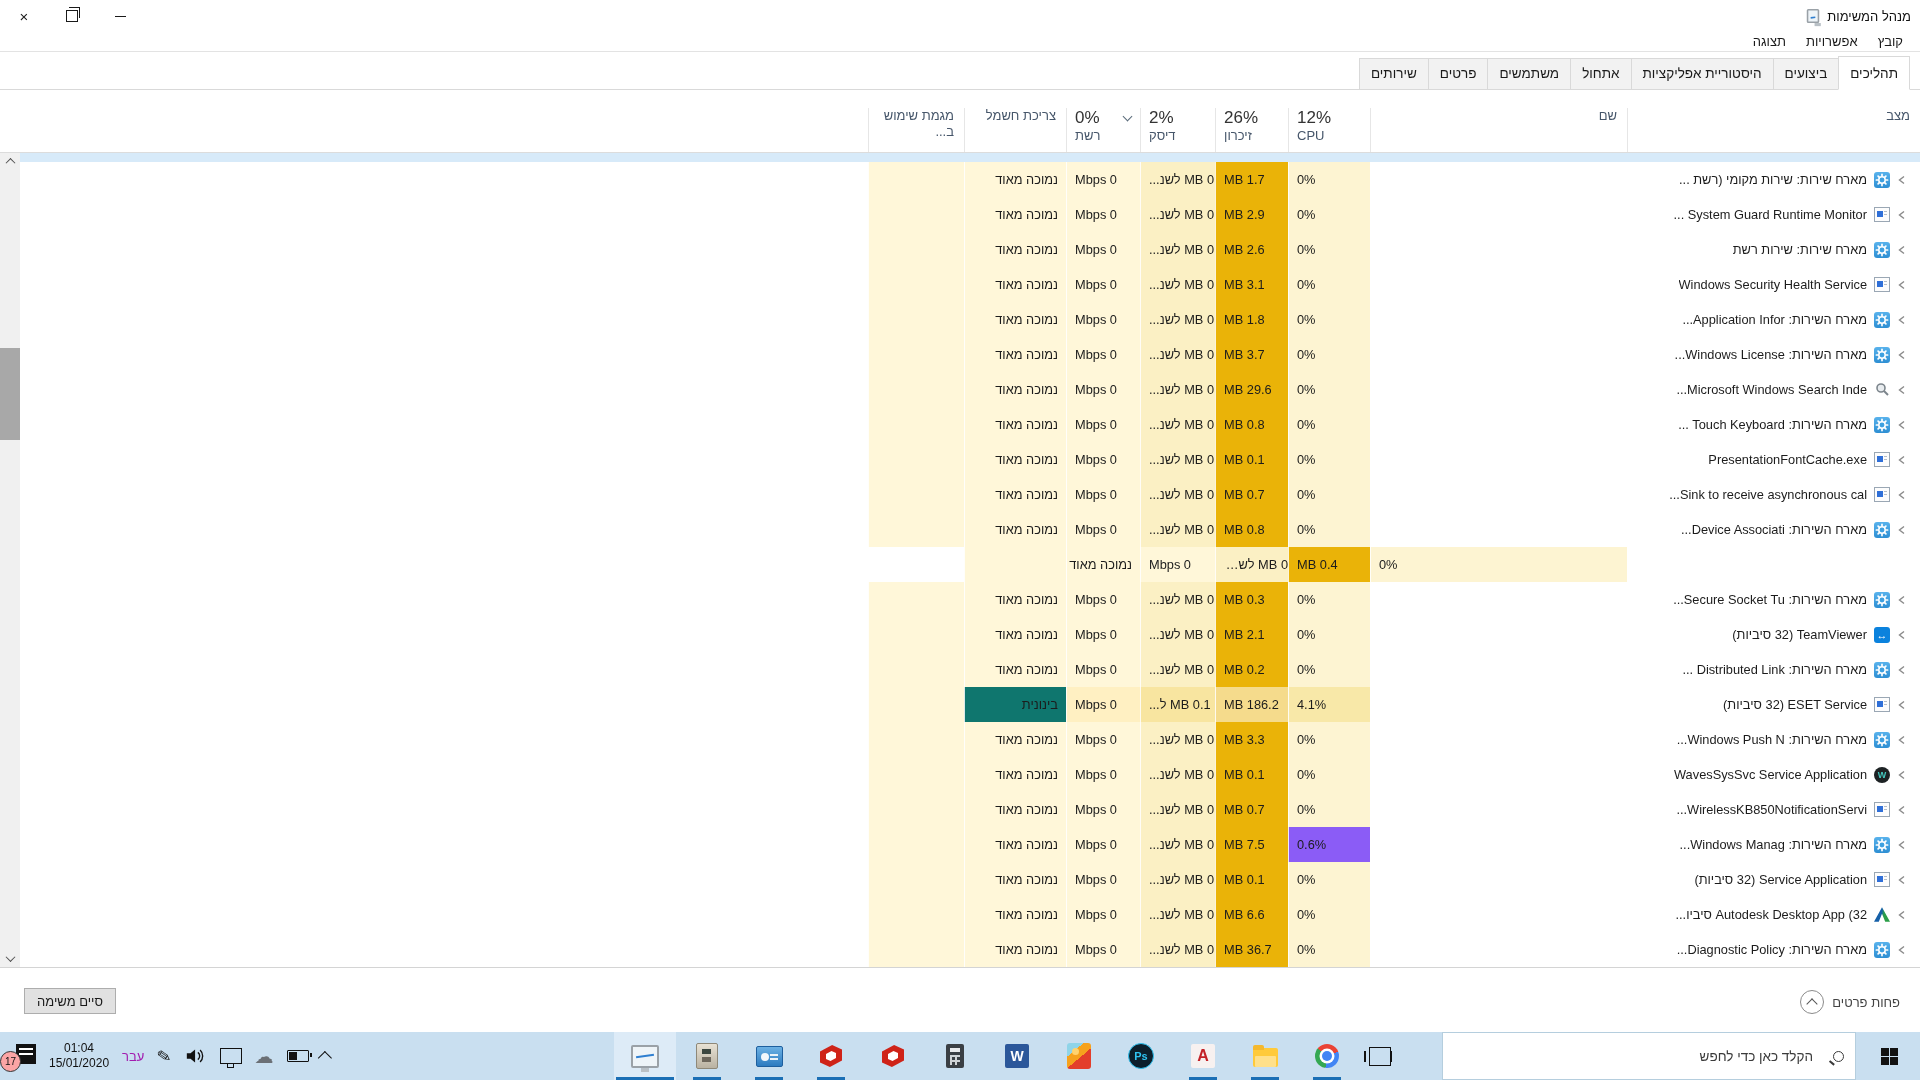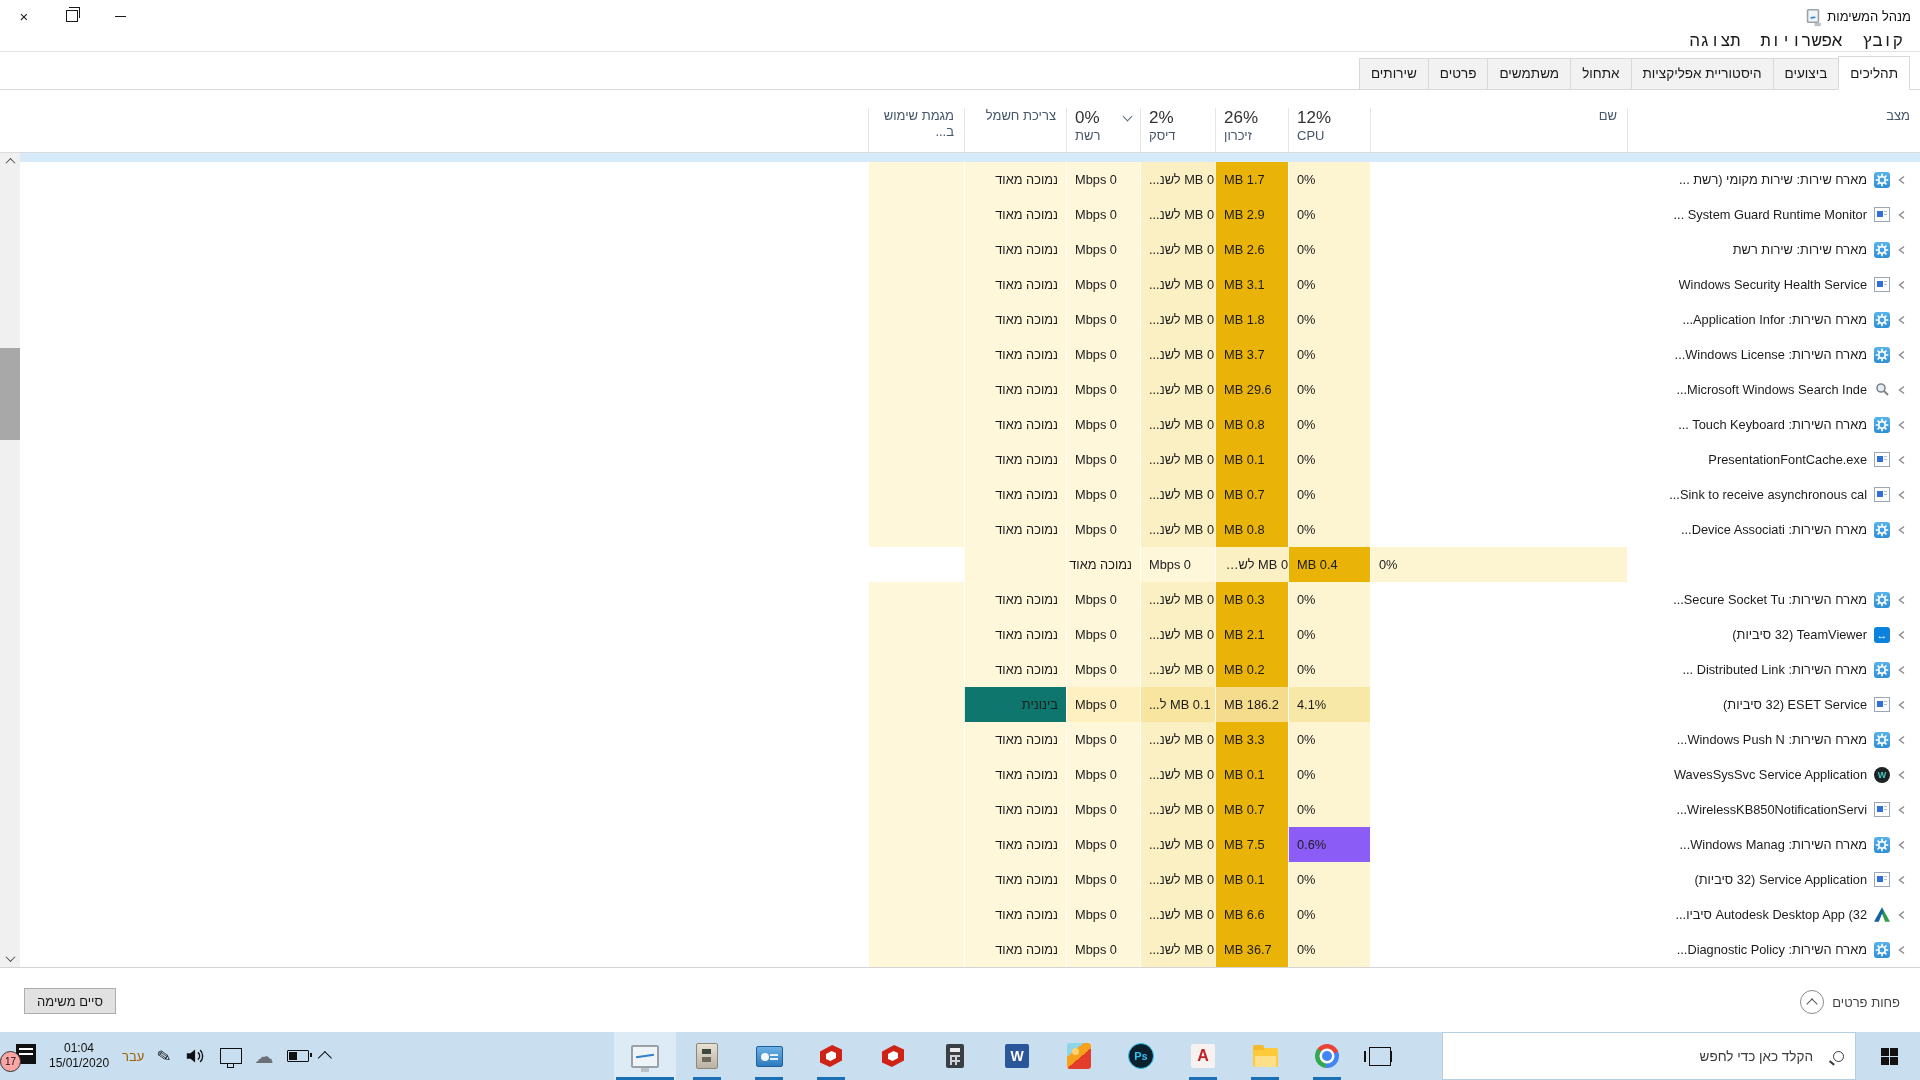--- a/index.html
+++ b/index.html
@@ -10,21 +10,21 @@
   #titlebar{position:absolute;top:0;left:0;right:0;height:32px;background:#fff;}
   #title{position:absolute;top:0;right:0;height:32px;display:flex;align-items:center;gap:6px;padding-right:9px;direction:rtl;}
   #title .t-text{font-size:13px;color:#111;}
   .win-controls{position:absolute;left:0;top:0;height:32px;display:flex;direction:ltr;}
   .win-btn{width:48px;height:32px;display:flex;align-items:center;justify-content:center;color:#1a1a1a;font-size:15px;cursor:default;}
   .glyph-restore{width:10px;height:10px;border:1px solid #1a1a1a;position:relative;background:#fff;}
   .glyph-restore::before{content:"";position:absolute;left:2px;top:-4px;width:10px;height:10px;border:1px solid #1a1a1a;border-left:none;border-bottom:none;}
   .glyph-min{width:11px;height:0;border-top:1px solid #1a1a1a;}
   
   #menubar{position:absolute;top:32px;left:0;right:0;height:19px;border-bottom:1px solid #e3e3e3;display:flex;direction:rtl;align-items:center;padding-right:8px;gap:2px;}
-  .menu-item{font-size:17px;color:#1a1a1a;padding:0 9px;line-height:19px;font-family:Liberation Mono, monospace;}
+  .menu-item{font-size:13px;color:#1a1a1a;padding:0 9px;line-height:19px;}
   
   #tabstrip{position:absolute;top:52px;left:0;right:0;height:37px;border-bottom:1px solid #d9d9d9;display:flex;direction:rtl;align-items:flex-end;padding-right:10px;}
   .tab{font-size:13.5px;color:#1a1a1a;background:#f2f2f2;border:1px solid #d9d9d9;border-bottom:none;padding:7px 11px 8px 11px;margin-left:-1px;position:relative;}
   .tab.active{background:#fff;z-index:3;padding-top:9px;margin-bottom:-1px;border-bottom:1px solid #fff;}
   
   #headers{position:absolute;top:108px;left:0;right:0;height:44px;display:grid;direction:rtl;
     grid-template-columns:293px 257px 82px 73px 75px 74px 102px 96px 1fr;border-bottom:1px solid #dcdcdc;}
   .hcell{position:relative;border-left:1px solid #e6e6e6;display:flex;flex-direction:column;padding-bottom:5px;}
   .hcell:last-child{border-left:none;}
   .h-val{font-size:17px;color:#333;line-height:20px;}
@@ -88,21 +88,21 @@
   #tray{position:absolute;left:6px;top:0;height:48px;display:flex;align-items:center;gap:13px;}
   .tray-ic{display:flex;align-items:center;justify-content:center;color:#111;}
   #notif{position:relative;width:30px;height:24px;}
   #notif .nbox{position:absolute;right:0;top:0;width:20px;height:20px;background:#111;
     box-shadow:inset 0 -4px 0 #111;}
   #notif .nbox::before{content:"";position:absolute;left:3px;top:4px;right:3px;height:10px;
     background:repeating-linear-gradient(#fff 0 2px,#111 2px 5px);}
   #badge{position:absolute;left:-6px;bottom:-4px;width:19px;height:19px;border-radius:50%;border:1.4px solid #333;
     background:#fca5a5;font-size:10px;color:#111;display:flex;align-items:center;justify-content:center;}
   #clock{font-size:12px;color:#111;text-align:center;line-height:15px;}
-  #lang{font-size:13px;color:#a16207;}
+  #lang{font-size:13px;color:#a21caf;}
   .pen{font-size:17px;transform:rotate(-10deg);}
   .monitor-ic{width:20px;height:14px;border:1.6px solid #111;position:relative;background:transparent;}
   .monitor-ic::after{content:"";position:absolute;left:6px;bottom:-5px;width:5px;height:3px;border-bottom:1.6px solid #111;border-left:1.6px solid #111;border-right:1.6px solid #111;}
   .cloud{font-size:19px;color:#6b7076;}
   .batt{width:20px;height:10px;border:1.5px solid #111;border-radius:1px;position:relative;}
   .batt::after{content:"";position:absolute;right:-4px;top:2px;width:2px;height:4px;background:#111;}
   .batt::before{content:"";position:absolute;left:1px;top:1px;bottom:1px;width:8px;background:#111;}
   .chev-up{width:9px;height:9px;border-left:1.7px solid #111;border-top:1.7px solid #111;transform:rotate(45deg) translateY(3px);}
   
   #apps{position:absolute;left:614px;top:0;height:48px;display:flex;}

